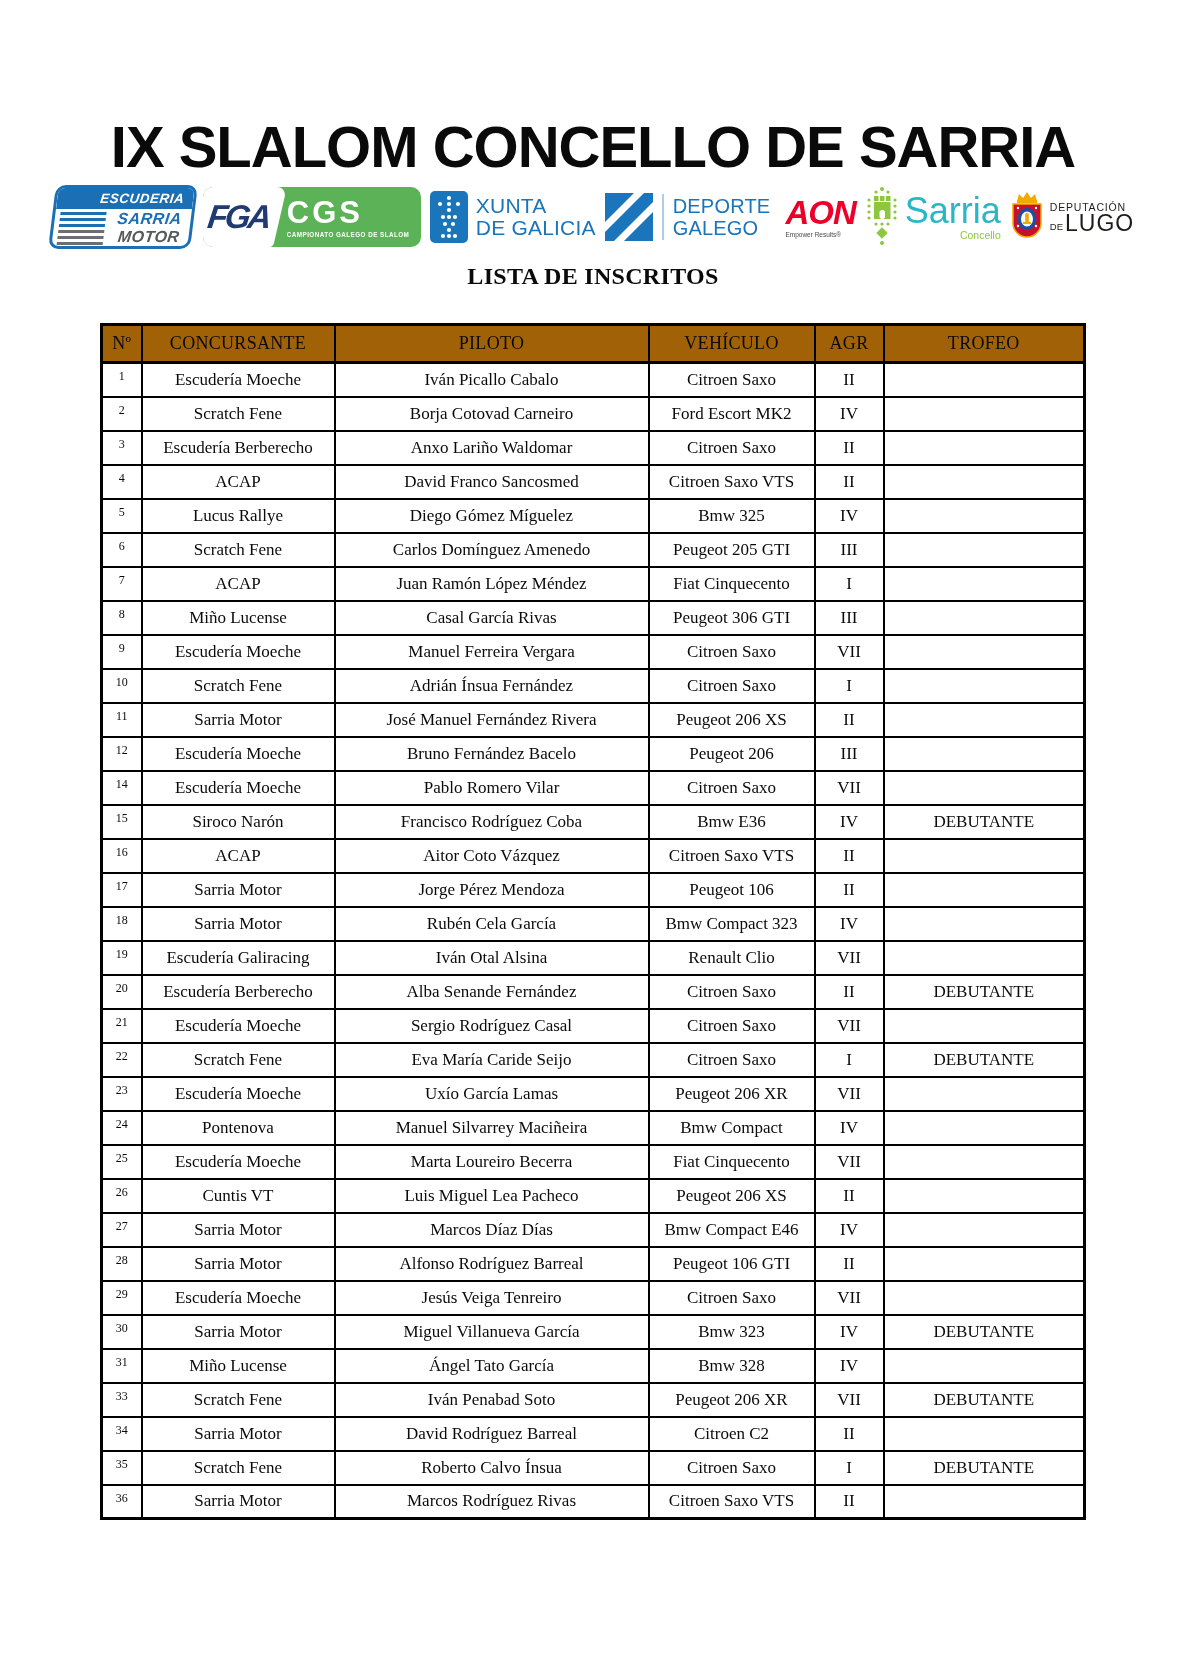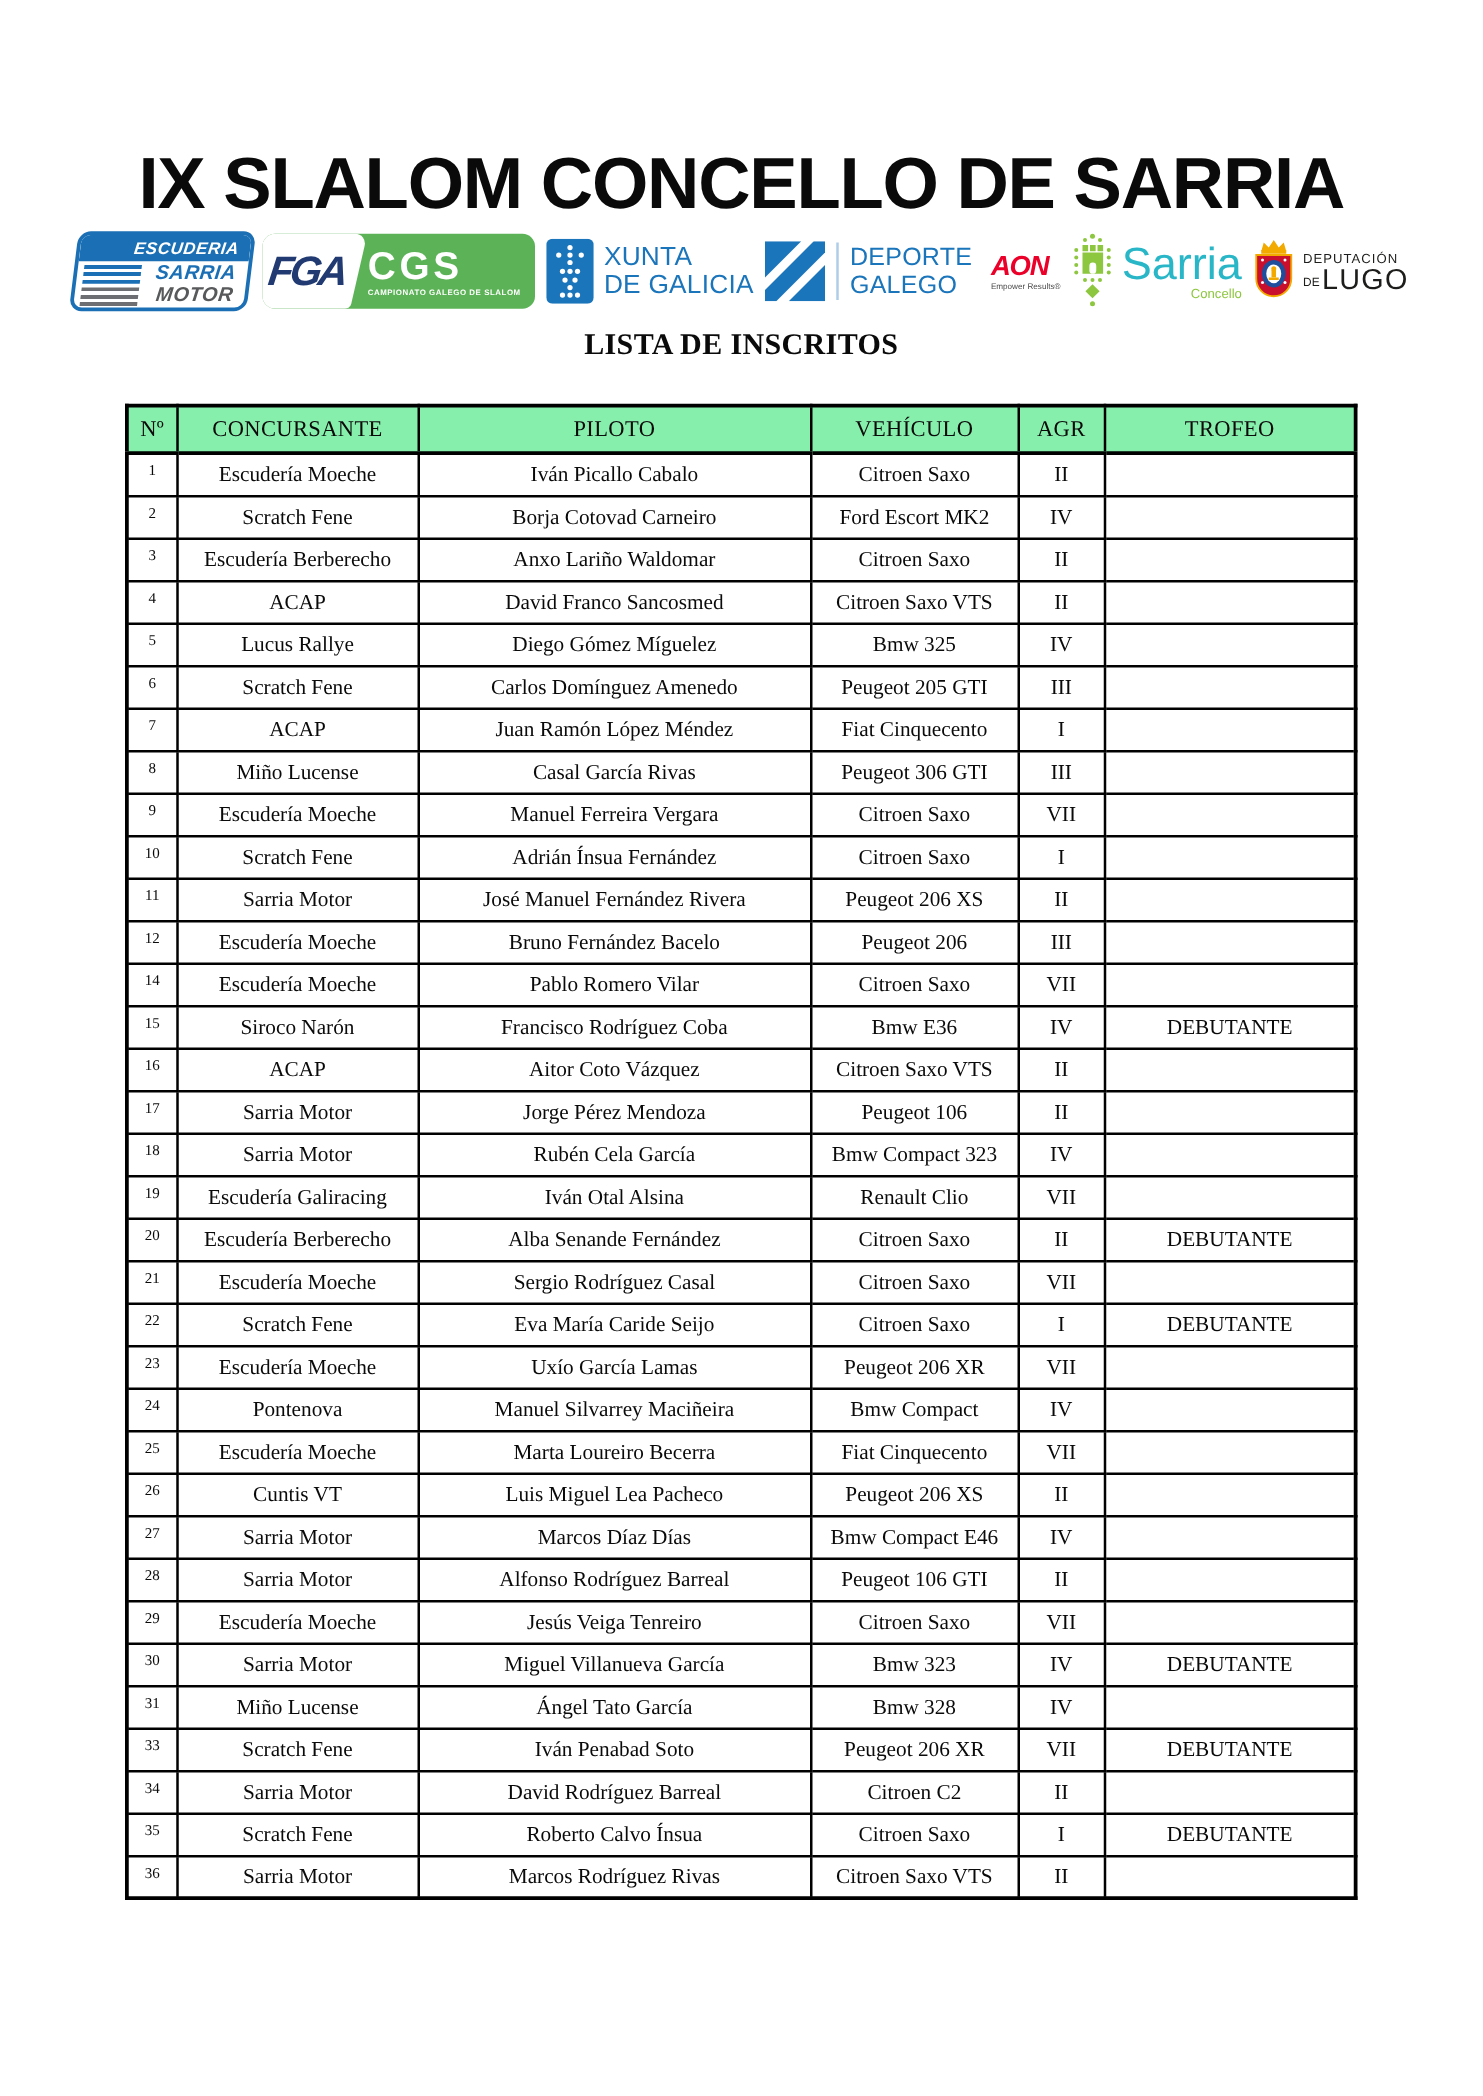--- a/index.html
+++ b/index.html
@@ -56,21 +56,21 @@
   .logo-xunta { display:flex; align-items:center; gap:8px; flex:none; }
   .xunta-text { color:#1b75bb; font-size:21px; line-height:1.07; letter-spacing:.2px; }
 
   
   .logo-deporte { display:flex; align-items:center; flex:none; }
   .dg-divider { width:2px; height:46px; background:#aecde9; margin:0 9px; }
   .dg-text { color:#1b75bb; font-size:20px; line-height:1.1; letter-spacing:.2px; }
 
   
   .logo-aon { display:flex; flex-direction:column; align-items:flex-start; flex:none; margin-left:6px; }
-  .aon-text { color:#eb0029; font-weight:bold; font-style:italic; font-size:22px; line-height:1; letter-spacing:-1px; }
+  .aon-text { color:#eb0029; font-weight:bold; font-style:italic; font-size:33px; line-height:1; letter-spacing:-1px; }
   .aon-sub { color:#4a4a4a; font-size:6.5px; margin-top:2px; }
 
   
   .logo-sarria { display:flex; align-items:center; gap:6px; flex:none; }
   .sarria-col { display:flex; flex-direction:column; }
   .sarria-text { color:#29b7c8; font-size:36px; line-height:1; }
   .sarria-sub { color:#8dc63f; font-size:10.5px; text-align:right; margin-top:0px; }
 
   
   .logo-lugo { display:flex; align-items:center; gap:6px; flex:none; }
@@ -86,21 +86,21 @@
     font-family:"Liberation Serif", serif; font-weight:bold; font-size:24px; letter-spacing:.3px;
   }
 
   
   table.inscritos {
     width:983px; margin:33px auto 0; border-collapse:collapse; table-layout:fixed;
     border:3px solid #000;
     font-family:"Liberation Serif", serif;
   }
   .inscritos th {
-    background:#86efac; height:38px;
+    background:#a16207; height:38px;
     font-weight:normal; font-size:18px; letter-spacing:.3px;
     border:2px solid #000; border-bottom:3px solid #000;
     text-align:center; vertical-align:middle;
   }
   .inscritos td {
     height:34px; border:2px solid #000;
     font-size:17px; text-align:center; vertical-align:middle;
     overflow:hidden; white-space:nowrap;
   }
   .inscritos td.num { font-size:12px; vertical-align:top; padding-top:5px; }

